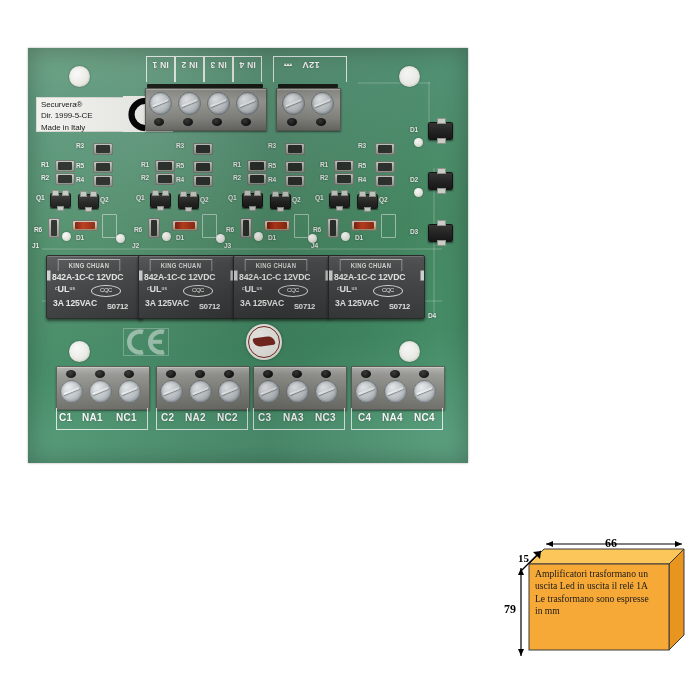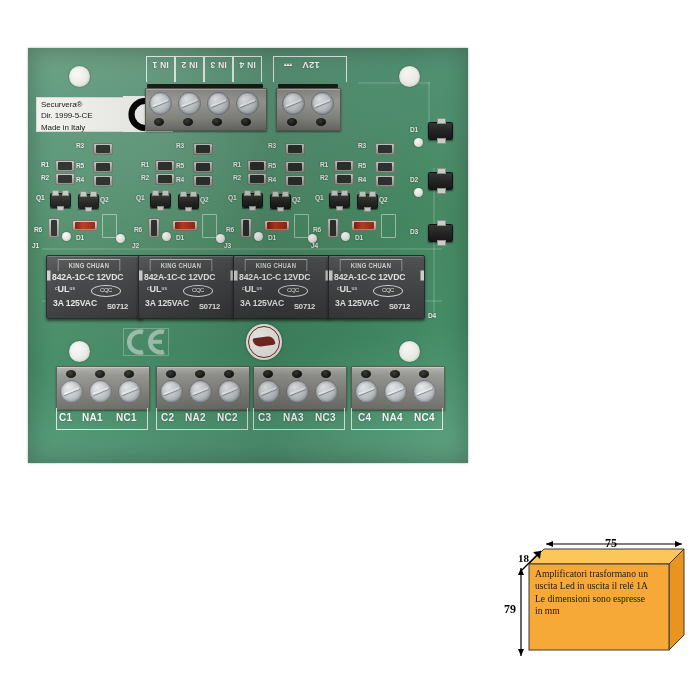--- a/index.html
+++ b/index.html
@@ -575,25 +575,25 @@
       <polygon points="177,4 170,1 170,7" fill="#000"></polygon>
 
       <line x1="16" y1="31" x2="36" y2="11" stroke="#000" stroke-width="1.2"></line>
       <polygon points="36,11 28,12 35,19" fill="#000"></polygon>
 
       <line x1="16" y1="28" x2="16" y2="116" stroke="#000" stroke-width="1.2"></line>
       <polygon points="16,28 13,35 19,35" fill="#000"></polygon>
       <polygon points="16,116 13,109 19,109" fill="#000"></polygon>
     </svg>
 
-    <div class="dimlabel" style="left:100px;top:-4px;">75</div>
-    <div class="dimlabel" style="left:13px;top:12px;font-size:11px;">18</div>
+    <div class="dimlabel" style="left:100px;top:-4px;">66</div>
+    <div class="dimlabel" style="left:13px;top:12px;font-size:11px;">15</div>
     <div class="dimlabel" style="left:-1px;top:62px;">79</div>
 
     <div class="dtext">
       <div>Amplificatori trasformano un</div>
       <div>uscita Led in uscita il relé 1A</div>
-      <div>Le dimensioni sono espresse</div>
+      <div>Le trasformano sono espresse</div>
       <div>in mm</div>
     </div>
   </div>
 
 </div>
 
 </body></html>

